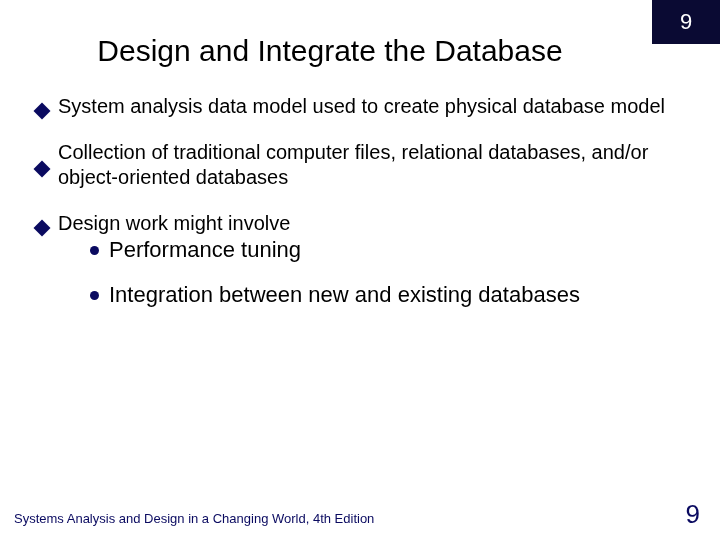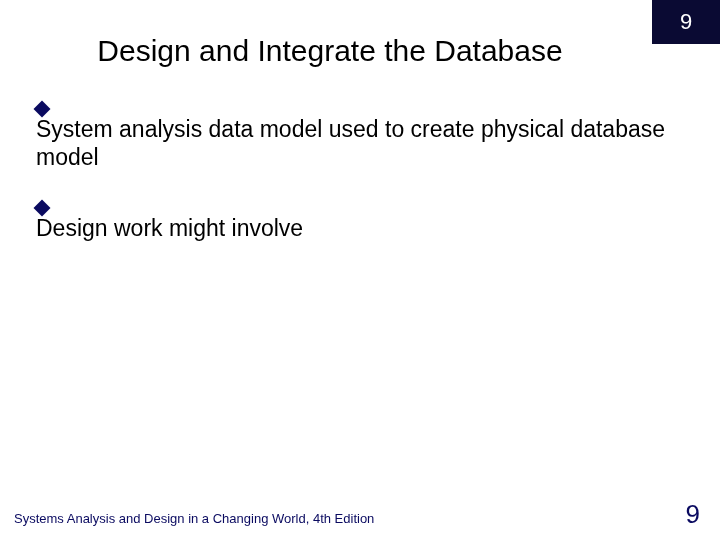--- a/index.html
+++ b/index.html
@@ -36,25 +36,24 @@
     padding-right: 60px;
   }
   .content {
     position: absolute;
     top: 94px;
     left: 36px;
     right: 24px;
   }
   .bullet {
     display: flex;
-    align-items: flex-start;
+    align-items: center;
     margin-bottom: 22px;
-    font-size: 23px;
+    font-size: 20px;
     line-height: 1.22;
-    flex-direction: column;
   }
   .bullet.last { margin-bottom: 0; }
   .diamond {
     flex: 0 0 auto;
     width: 12px;
     height: 12px;
     background: #0a0a60;
     transform: rotate(45deg);
     margin-top: 9px;
     margin-right: 10px;
@@ -103,24 +102,38 @@
 
 <div class="title">Design and Integrate the Database</div>
 
 <div class="content">
 
   <div class="bullet">
     <div class="diamond"></div>
     <div class="bullet-text">System analysis data model used to create physical database model</div>
   </div>
 
+  <div class="bullet">
+    <div class="diamond"></div>
+    <div class="bullet-text">Collection of traditional computer files, relational databases, and/or object-oriented databases</div>
+  </div>
 
 
   <div class="bullet last">
     <div class="diamond"></div>
     <div class="bullet-text">Design work might involve</div>
   </div>
 
+  <div class="sublist">
+    <div class="subbullet">
+      <div class="disc"></div>
+      <div>Performance tuning</div>
+    </div>
+    <div class="subbullet">
+      <div class="disc"></div>
+      <div>Integration between new and existing databases</div>
+    </div>
+  </div>
 
 </div>
 
 <div class="footer">Systems Analysis and Design in a Changing World, 4th Edition</div>
 <div class="page-num">9</div>
 
 </body></html>

